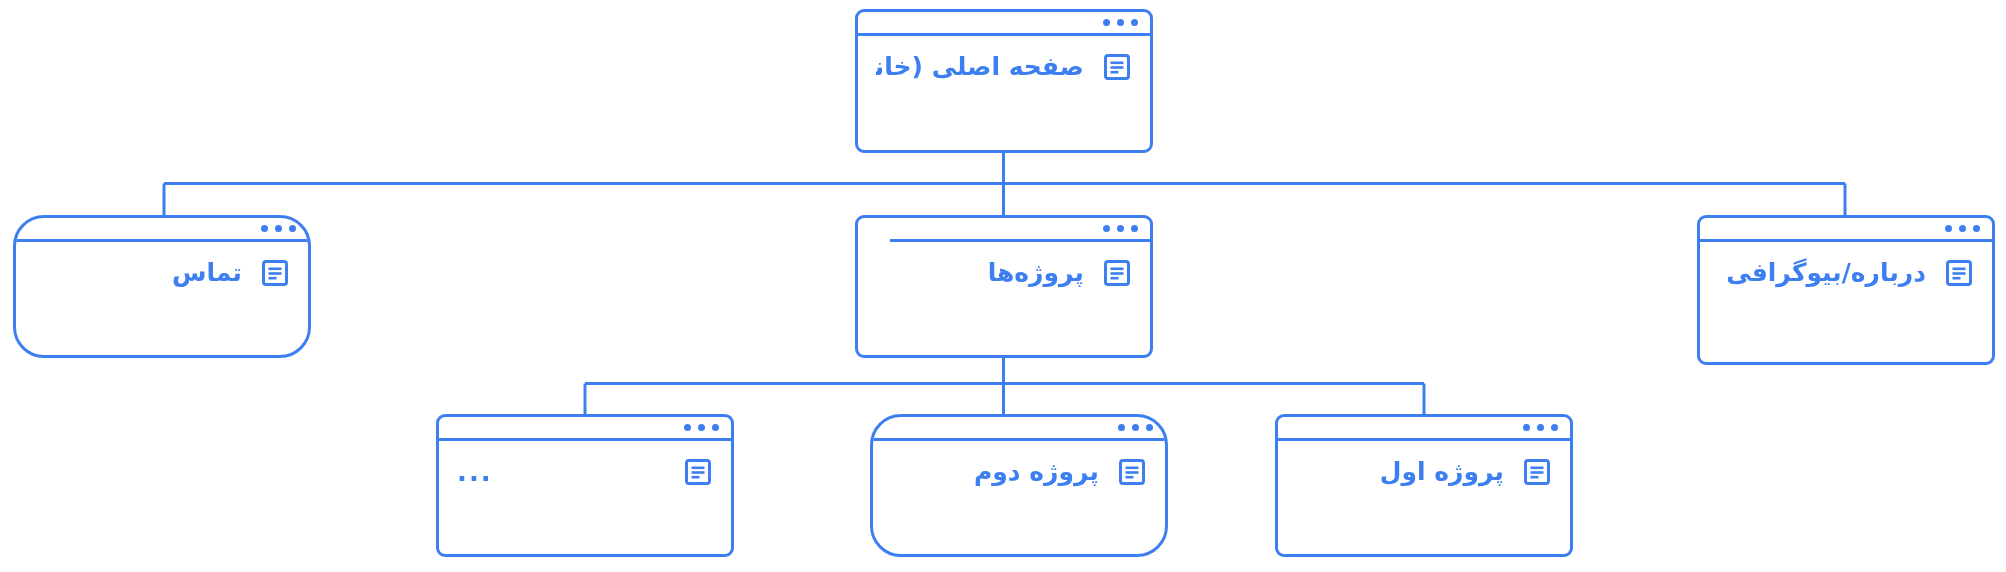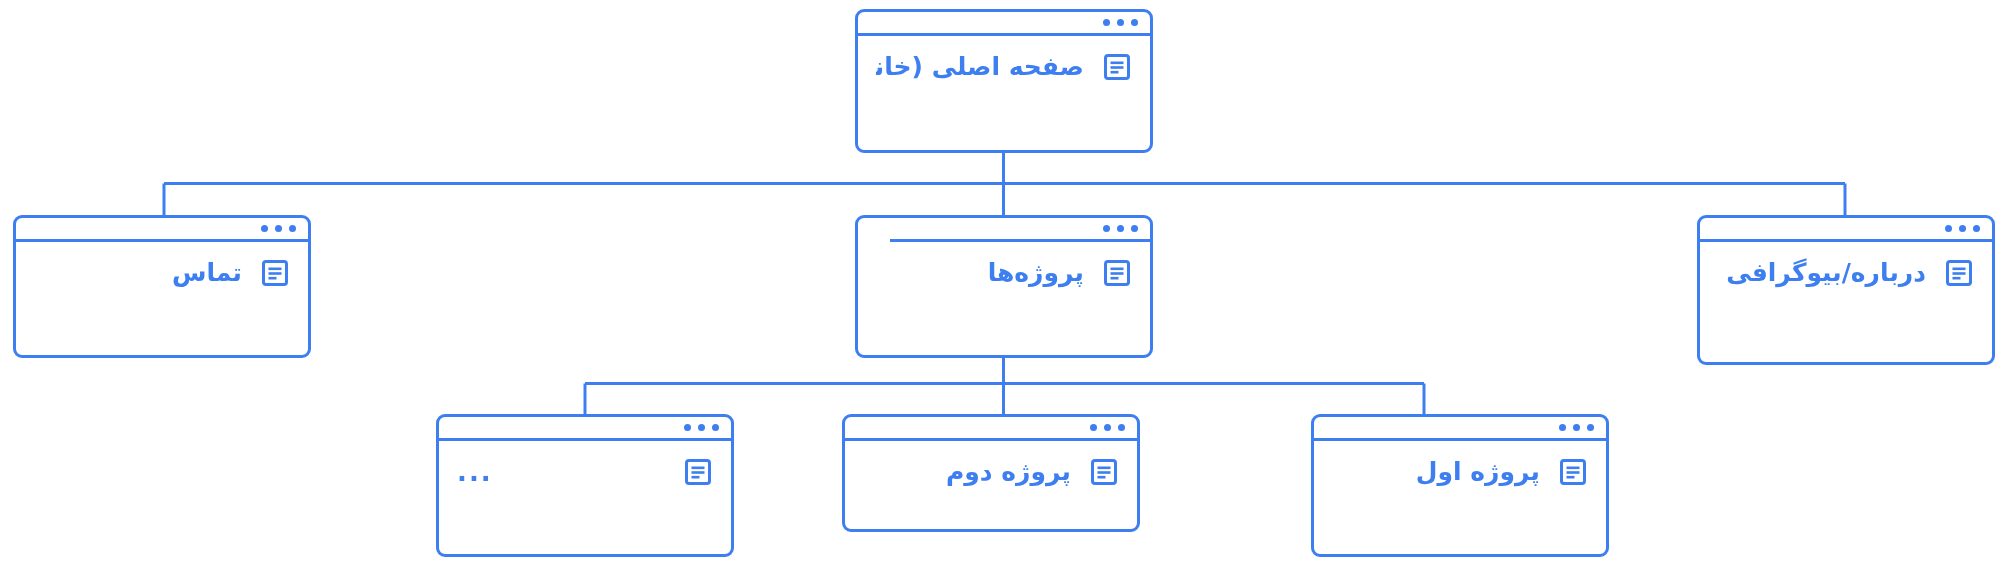--- a/index.html
+++ b/index.html
@@ -128,21 +128,21 @@
           <rect x="3.5" y="3.5" width="23" height="23" rx="2.5" ry="2.5" fill="none" stroke="#3d7ff0" stroke-width="3"></rect>
           <rect x="8.5" y="9.5" width="13" height="2.6" fill="#3d7ff0"></rect>
           <rect x="8.5" y="14.2" width="13" height="2.6" fill="#3d7ff0"></rect>
           <rect x="8.5" y="18.9" width="8" height="2.6" fill="#3d7ff0"></rect>
         </svg>
       </span>
       <span class="label">صفحه اصلی (خانه)</span>
     </div>
   </div>
 
-  <div class="node" style="--accent:#3d7ff0; left:13px; top:215px; width:298px; height:143px;">
+  <div class="node" style="--accent:#3d7ff0; left:13px; top:215px; width:298px; height:143px;border-radius:31px;">
     <div class="titlebar">
       <span class="dot"></span>
       <span class="dot"></span>
       <span class="dot"></span>
     </div>
     <div class="body">
       <span class="doc-icon">
         <svg viewBox="0 0 30 30" width="30" height="30" aria-hidden="true">
           <rect x="3.5" y="3.5" width="23" height="23" rx="2.5" ry="2.5" fill="none" stroke="#3d7ff0" stroke-width="3"></rect>
           <rect x="8.5" y="9.5" width="13" height="2.6" fill="#3d7ff0"></rect>
@@ -204,40 +204,40 @@
           <rect x="3.5" y="3.5" width="23" height="23" rx="2.5" ry="2.5" fill="none" stroke="#3d7ff0" stroke-width="3"></rect>
           <rect x="8.5" y="9.5" width="13" height="2.6" fill="#3d7ff0"></rect>
           <rect x="8.5" y="14.2" width="13" height="2.6" fill="#3d7ff0"></rect>
           <rect x="8.5" y="18.9" width="8" height="2.6" fill="#3d7ff0"></rect>
         </svg>
       </span>
       <span class="label ellipsis">...</span>
     </div>
   </div>
 
-  <div class="node" style="--accent:#3d7ff0; left:842px; top:414px; width:298px; height:118px;">
+  <div class="node" style="--accent:#3d7ff0; left:870px; top:414px; width:298px; height:143px;border-radius:31px;">
     <div class="titlebar">
       <span class="dot"></span>
       <span class="dot"></span>
       <span class="dot"></span>
     </div>
     <div class="body">
       <span class="doc-icon">
         <svg viewBox="0 0 30 30" width="30" height="30" aria-hidden="true">
           <rect x="3.5" y="3.5" width="23" height="23" rx="2.5" ry="2.5" fill="none" stroke="#3d7ff0" stroke-width="3"></rect>
           <rect x="8.5" y="9.5" width="13" height="2.6" fill="#3d7ff0"></rect>
           <rect x="8.5" y="14.2" width="13" height="2.6" fill="#3d7ff0"></rect>
           <rect x="8.5" y="18.9" width="8" height="2.6" fill="#3d7ff0"></rect>
         </svg>
       </span>
       <span class="label">پروژه دوم</span>
     </div>
   </div>
 
-  <div class="node" style="--accent:#3d7ff0; left:1275px; top:414px; width:298px; height:143px;margin-left:36px;">
+  <div class="node" style="--accent:#3d7ff0; left:1275px; top:414px; width:298px; height:143px;">
     <div class="titlebar">
       <span class="dot"></span>
       <span class="dot"></span>
       <span class="dot"></span>
     </div>
     <div class="body">
       <span class="doc-icon">
         <svg viewBox="0 0 30 30" width="30" height="30" aria-hidden="true">
           <rect x="3.5" y="3.5" width="23" height="23" rx="2.5" ry="2.5" fill="none" stroke="#3d7ff0" stroke-width="3"></rect>
           <rect x="8.5" y="9.5" width="13" height="2.6" fill="#3d7ff0"></rect>

